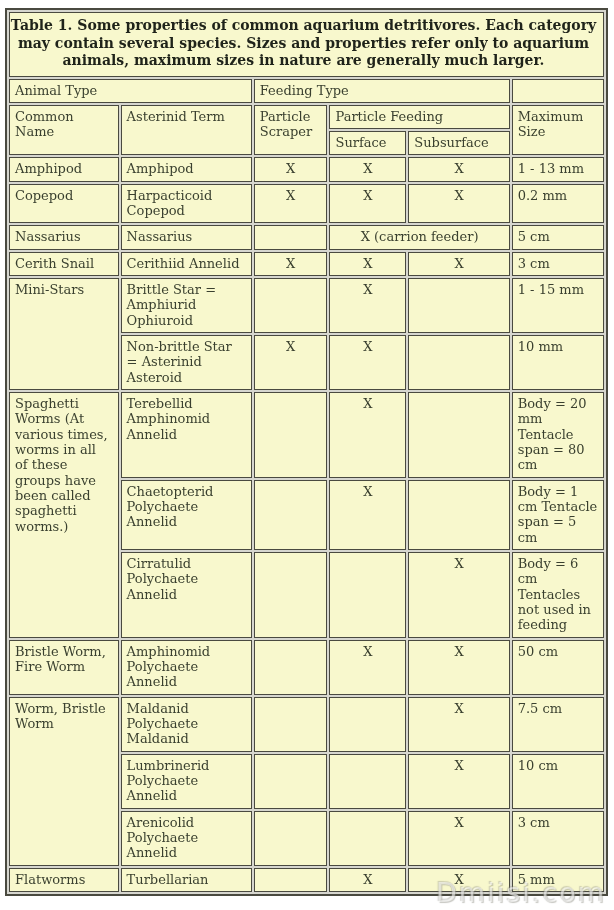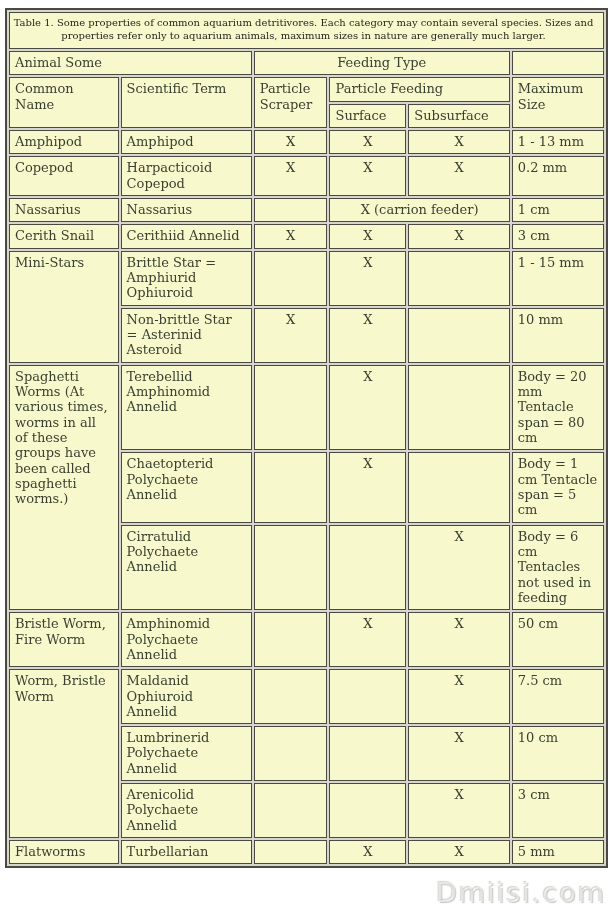--- a/index.html
+++ b/index.html
@@ -32,28 +32,28 @@
     color: #3a402f;
     font-size: 13px;
     line-height: 1.18;
     padding: 3px 5px 4px 5px;
     vertical-align: top;
     text-align: left;
     overflow: hidden;
     word-wrap: break-word;
   }
   td.title {
-    font-weight: normal;
+    font-weight: bold;
     text-align: center;
     color: #1f231a;
-    font-size: 10px;
+    font-size: 14px;
     line-height: 1.25;
     padding: 4px 6px 6px 0;
   }
-  td.center { text-align: center; }
+  td.center { text-align: left; }
   td.mark { text-align: center; }
   .watermark {
     position: absolute;
     right: 8px;
     bottom: 2px;
     font-size: 27px;
     letter-spacing: 2px;
     color: rgba(255, 255, 255, 0.55);
     text-shadow: 1px 1px 1px rgba(130, 130, 120, 0.45), -1px -1px 1px rgba(130, 130, 120, 0.35);
     pointer-events: none;
@@ -71,27 +71,27 @@
       <col style="width:72px">
       <col style="width:75px">
       <col style="width:99px">
       <col style="width:90px">
     </colgroup>
     <thead>
       <tr>
         <td class="title" colspan="6">Table 1. Some properties of common aquarium detritivores.  Each category may contain several species.  Sizes and properties refer only to aquarium animals, maximum sizes in nature are generally much larger.</td>
       </tr>
       <tr>
-        <td colspan="2">Animal Some</td>
+        <td colspan="2">Animal Type</td>
         <td colspan="3" class="center">Feeding Type</td>
         <td></td>
       </tr>
       <tr>
         <td rowspan="2">Common Name</td>
-        <td rowspan="2">Scientific Term</td>
+        <td rowspan="2">Asterinid Term</td>
         <td rowspan="2">Particle Scraper</td>
         <td colspan="2">Particle Feeding</td>
         <td rowspan="2">Maximum Size</td>
       </tr>
       <tr>
         <td>Surface</td>
         <td>Subsurface</td>
       </tr>
     </thead>
     <tbody>
@@ -109,21 +109,21 @@
           <td class="mark">X</td>
           <td class="mark">X</td>
           <td class="mark">X</td>
           <td>0.2 mm</td>
         </tr>
         <tr>
           <td>Nassarius</td>
           <td>Nassarius</td>
           <td class="mark"></td>
           <td class="mark" colspan="2">X (carrion feeder)</td>
-          <td>1 cm</td>
+          <td>5 cm</td>
         </tr>
         <tr>
           <td>Cerith Snail</td>
           <td>Cerithiid Annelid</td>
           <td class="mark">X</td>
           <td class="mark">X</td>
           <td class="mark">X</td>
           <td>3 cm</td>
         </tr>
         <tr>
@@ -166,21 +166,21 @@
         <tr>
           <td>Bristle Worm, Fire Worm</td>
           <td>Amphinomid Polychaete Annelid</td>
           <td class="mark"></td>
           <td class="mark">X</td>
           <td class="mark">X</td>
           <td>50 cm</td>
         </tr>
         <tr>
           <td rowspan="3">Worm, Bristle Worm</td>
-          <td>Maldanid Ophiuroid Annelid</td>
+          <td>Maldanid Polychaete Maldanid</td>
           <td class="mark"></td>
           <td class="mark"></td>
           <td class="mark">X</td>
           <td>7.5 cm</td>
         </tr>
         <tr>
           <td>Lumbrinerid Polychaete Annelid</td>
           <td class="mark"></td>
           <td class="mark"></td>
           <td class="mark">X</td>

